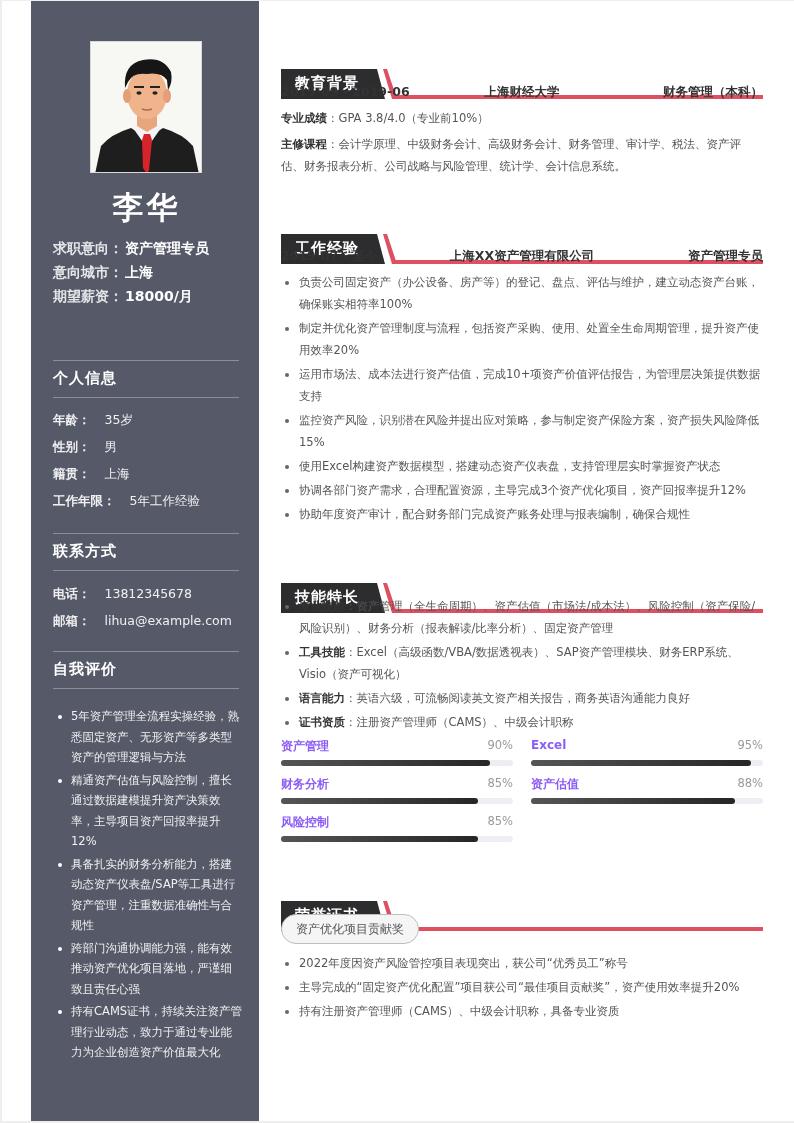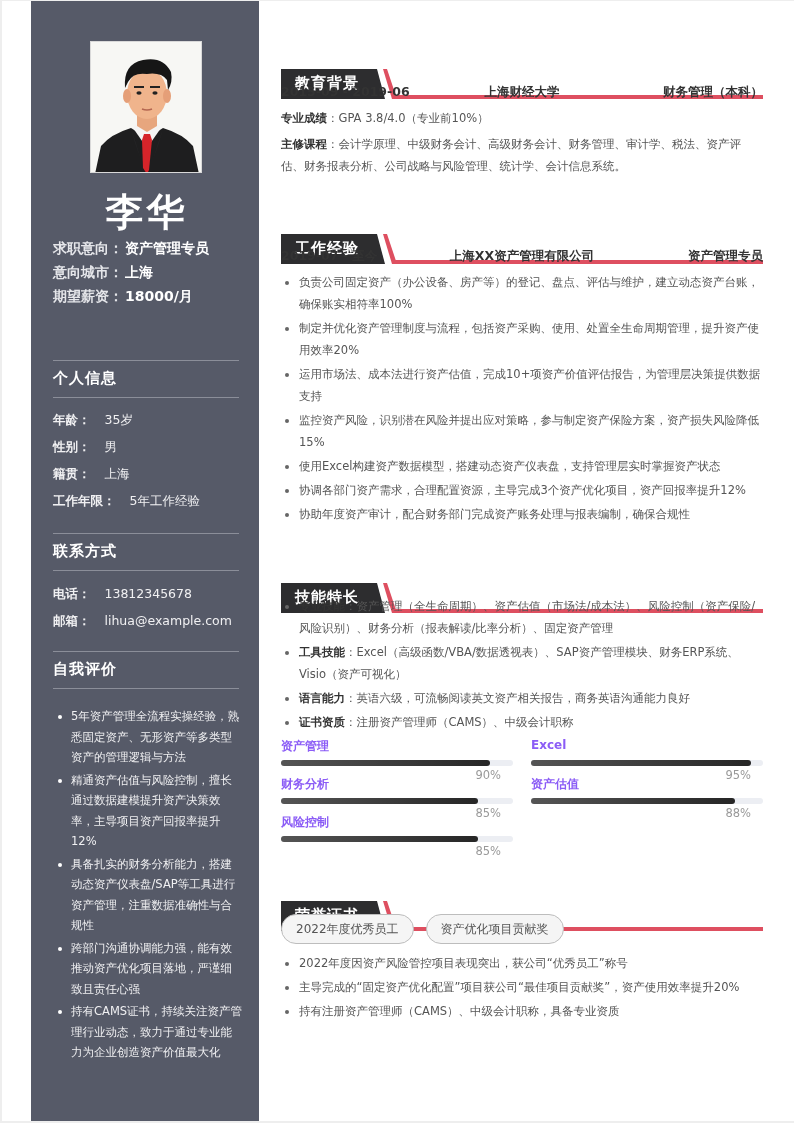--- a/index.html
+++ b/index.html
@@ -7,21 +7,21 @@
   body { position: relative; font-family: "DejaVu Sans", "Liberation Sans", sans-serif; color: #555; }
 
   .page { position: absolute; left: 0; top: 0; width: 794px; height: 1123px; background: #fff; }
   .frame-left { position: absolute; left: 0; top: 0; width: 2px; height: 1123px; background: #eee; }
   .frame-bottom { position: absolute; left: 0; top: 1121px; width: 794px; height: 2px; background: #eee; }
   .frame-top { position: absolute; left: 0; top: 0; width: 794px; height: 1px; background: #eee; }
 
   
   .sidebar { position: absolute; left: 31px; top: 1px; width: 228px; height: 1120px; background: #565a68; color: #fff; }
   .photo { position: absolute; left: 59px; top: 40px; width: 112px; height: 132px; background: #f7f7f5; border: 1px solid #d9d9d9; overflow: hidden; }
-  .name { position: absolute; left: 0; width: 231px; top: 186px; text-align: center; font-size: 38px; font-weight: bold; letter-spacing: 3px; color: #fff; }
+  .name { position: absolute; left: 0; width: 231px; top: 186px; text-align: center; font-size: 31px; font-weight: bold; letter-spacing: 3px; color: #fff; }
 
   .intent { position: absolute; left: 22px; top: 237px; width: 190px; }
   .intent-row { display: flex; height: 24px; font-size: 14px; line-height: 20px; font-weight: bold; }
   .intent-row .k { width: 72px; color: #e5e6ea; }
   .intent-row .v { color: #ffffff; }
 
   .sb-divider { position: absolute; left: 22px; width: 186px; height: 1px; background: #8b8e99; }
   .sb-title { position: absolute; left: 22px; font-size: 15px; font-weight: bold; color: #fff; letter-spacing: 1px; }
 
   .info-list { position: absolute; left: 22px; width: 190px; }
@@ -50,21 +50,21 @@
   .para b { color: #333; }
 
   .bullets { position: absolute; left: 0; width: 482px; list-style: none; }
   .bullets li { position: relative; padding-left: 18px; font-size: 11.5px; line-height: 22px; color: #555; margin-bottom: 2px; }
   .bullets li::before { content: ""; position: absolute; left: 4px; top: 10px; width: 4px; height: 4px; border-radius: 50%; background: #666; }
   .bullets li b { color: #333; }
 
   .skill-grid { position: absolute; left: 0; top: 738px; width: 482px; }
   .skill { position: absolute; width: 232px; height: 34px; }
   .skill .lbl { position: absolute; left: 0; top: 0; font-size: 12px; font-weight: bold; color: #8b5cf6; }
-  .skill .pct { position: absolute; right: 12px; top: 0; font-size: 11.5px; color: #999; margin-top: 30px; }
+  .skill .pct { position: absolute; right: 0; top: 0; font-size: 11.5px; color: #999; }
   .skill .track { position: absolute; left: 0; top: 22px; width: 232px; height: 6px; border-radius: 3px; background: #eceef3; }
   .skill .fill { position: absolute; left: 0; top: 0; height: 6px; border-radius: 3px; background: linear-gradient(90deg, #555 0%, #262626 100%); }
 
   .pills { position: absolute; left: 0; top: 914px; display: flex; gap: 12px; }
   .pill { height: 30px; padding: 0 14px; border: 1px solid #bdbdbd; border-radius: 15px; background: #f5f5f5; font-size: 12px; line-height: 28px; color: #555; }
 </style>
 </head>
 <body>
 
 <div class="page">
@@ -265,21 +265,20 @@
     </div>
 
     <div class="sec-head" style="top:863px;">
       <div class="tab">
           <span>荣誉证书</span>
         </div>
       <div class="slash"></div>
       <div class="line"></div>
     </div>
     <div class="pills">
-      <span class="pill">2022年度优秀员工</span>
       <span class="pill">资产优化项目贡献奖</span>
     </div>
     <ul class="bullets" style="top:952px;">
       <li>2022年度因资产风险管控项目表现突出，获公司“优秀员工”称号</li>
       <li>主导完成的“固定资产优化配置”项目获公司“最佳项目贡献奖”，资产使用效率提升20%</li>
       <li>持有注册资产管理师（CAMS）、中级会计职称，具备专业资质</li>
     </ul>
   </main>
 </div>
 

